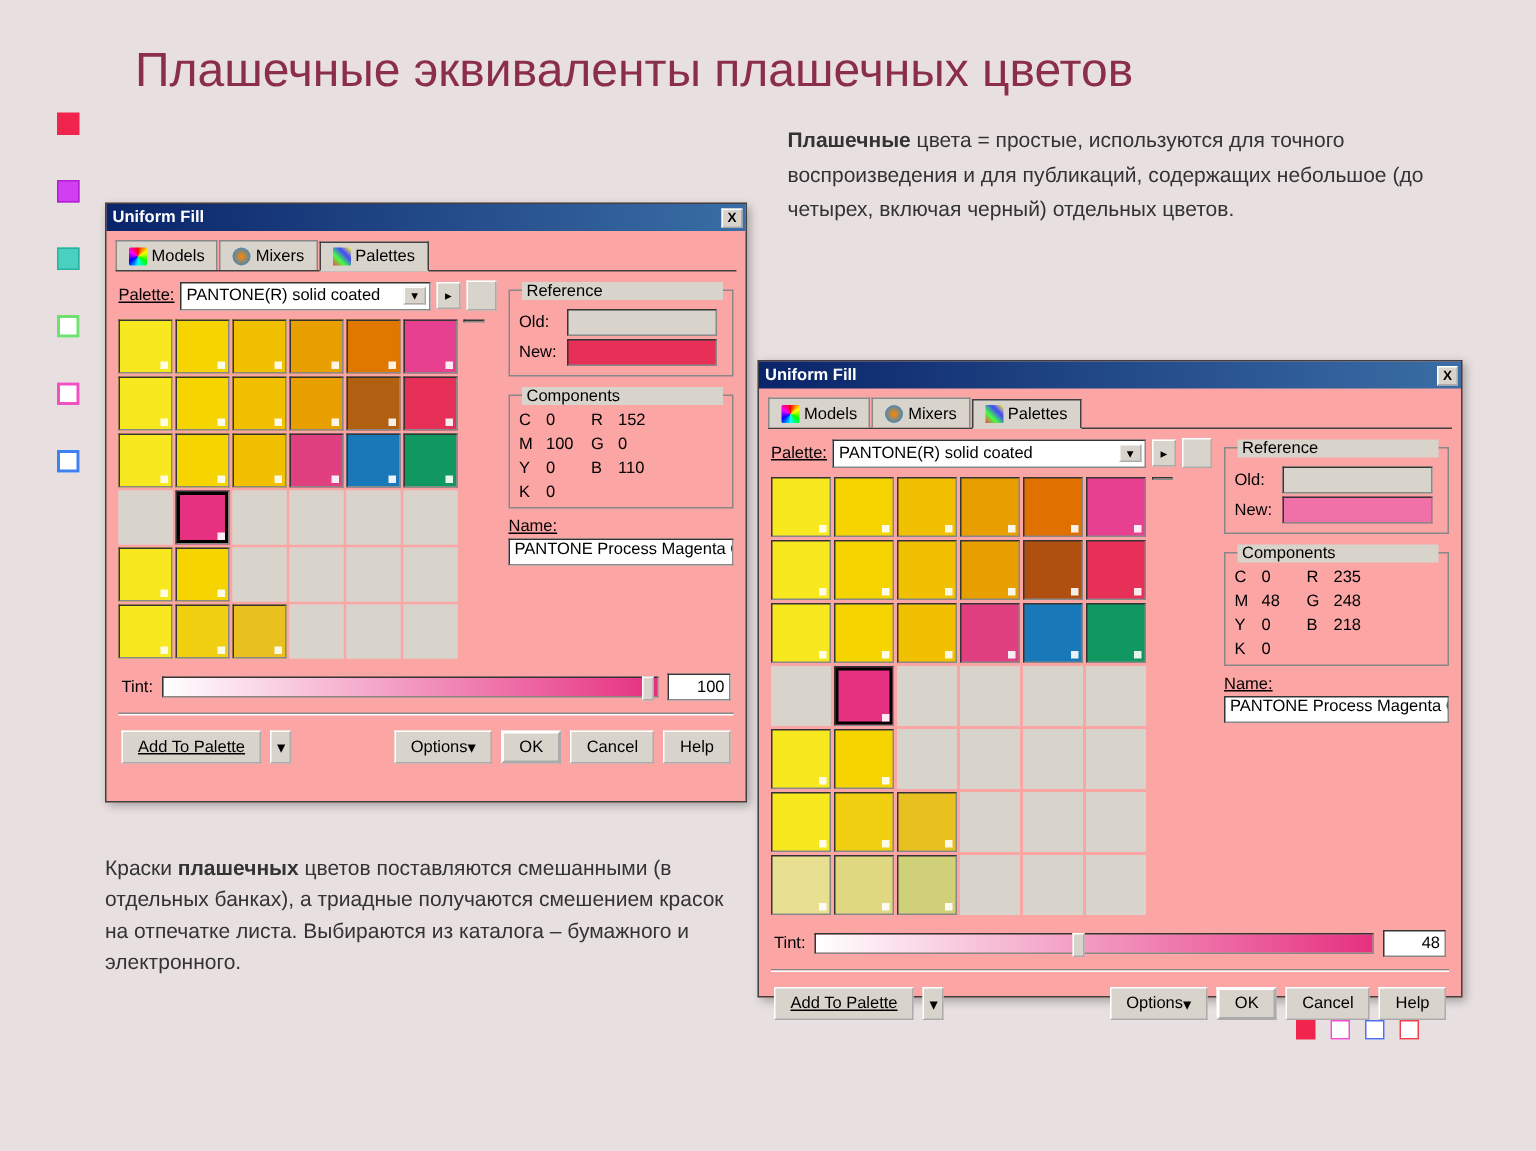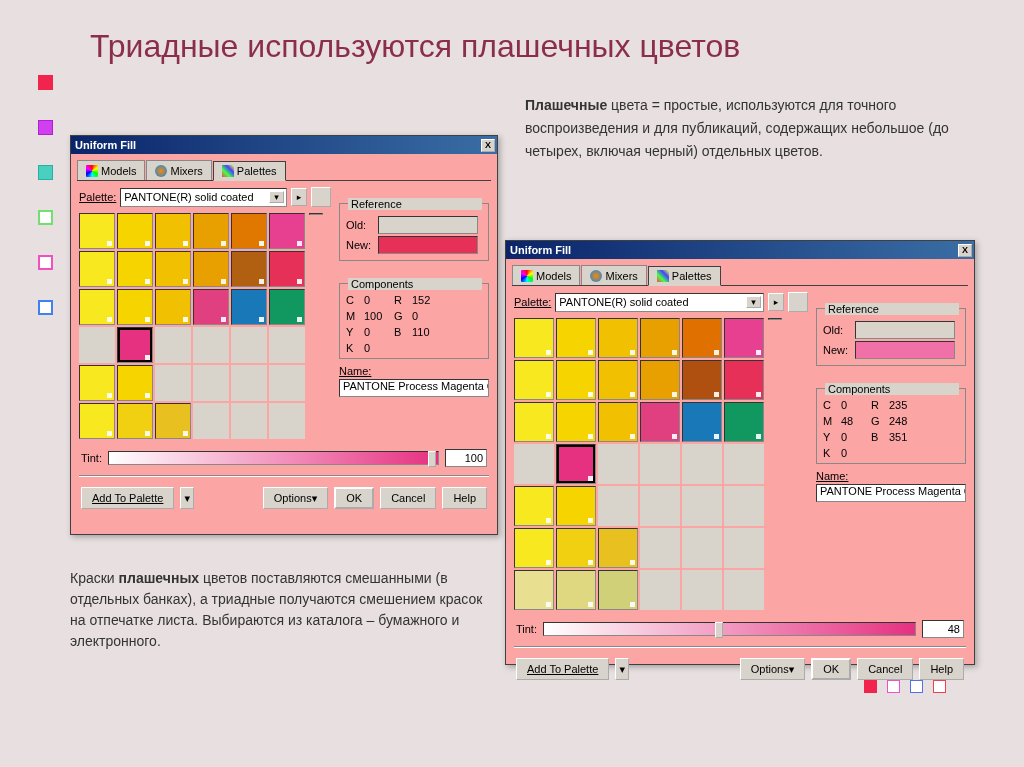--- a/index.html
+++ b/index.html
@@ -6,21 +6,21 @@
 body { background: #e8e0e0; font-family: "Tahoma", Arial, sans-serif; font-size: 11px; width: 1024px; height: 767px; position: relative; overflow: hidden; }
 .slide-title { color: #8b2e4a; font-size: 32px; font-weight: normal; position: absolute; left: 90px; top: 28px; font-family: Arial, sans-serif; }
 .bullet-col { position: absolute; left: 38px; top: 75px; display: flex; flex-direction: column; gap: 30px; }
 .bullet { width: 15px; height: 15px; }
 .b-red { background: #f0244c; }
 .b-mag { background: #d040f0; border: 1px solid #b020d0; }
 .b-teal { background: #4ad0c0; border: 1px solid #2ab0a0; }
 .b-green { background: #fff; border: 2px solid #70e070; }
 .b-pink { background: #fff; border: 2px solid #f050c0; }
 .b-blue { background: #fff; border: 2px solid #4080f0; }
-.desc-right { position: absolute; left: 525px; top: 94px; width: 460px; color: #333; font-size: 14px; line-height: 1.65; font-family: Arial; }
+.desc-right { position: absolute; left: 525px; top: 82px; width: 460px; color: #333; font-size: 14px; line-height: 1.65; font-family: Arial; }
 .desc-right b { color: #333; }
 .desc-bottom { position: absolute; left: 70px; top: 568px; width: 420px; color: #333; font-size: 14px; line-height: 1.5; font-family: Arial; }
 .bottom-sq { position: absolute; left: 864px; top: 680px; display: flex; gap: 10px; }
 .bottom-sq div { width: 13px; height: 13px; }
 .bs1 { background: #f0244c; }
 .bs2 { background: #fff; border: 1px solid #f050d0; }
 .bs3 { background: #fff; border: 1px solid #5070f0; }
 .bs4 { background: #fff; border: 1px solid #f04050; }
 .dialog { position: absolute; background: #fca5a5; border: 1px solid #404040; box-shadow: 2px 2px 6px rgba(0,0,0,0.3); }
 .d1 { left: 70px; top: 135px; width: 428px; height: 400px; }
@@ -44,21 +44,21 @@
 .swatch-area { display: flex; gap: 4px; }
 .swatch-grid { display: grid; grid-template-columns: repeat(6, 36px); grid-auto-rows: 36px; gap: 2px; }
 .d2 .swatch-grid { grid-template-columns: repeat(6, 40px); grid-auto-rows: 40px; }
 .sw { border: 1px inset #888; position: relative; }
 .sw::after { content: ""; position: absolute; width: 5px; height: 5px; background: rgba(255,255,255,0.9); bottom: 2px; right: 2px; }
 .sw.empty { background: #d8d4cc; border: 1px solid #d8d4cc; }
 .sw.empty::after { display: none; }
 .sw.sel { outline: 2px solid #000; outline-offset: -3px; }
 .hue-strip { width: 14px; height: 100%; background: linear-gradient(to bottom, #f00, #ff0, #0f0, #0ff, #00f, #f0f, #f00); border: 1px inset #888; }
 .right-col { width: 150px; display: flex; flex-direction: column; gap: 6px; }
-.fieldset { border: 1px solid #888; padding: 6px 8px 4px 6px; position: relative; margin-top: 16px; }
+.fieldset { border: 1px solid #888; padding: 6px 8px 4px 6px; position: relative; margin-top: 6px; }
 .fieldset legend { font-size: 11px; padding: 0 3px; background: #d8d4cc; position: relative; top: -12px; left: 2px; }
 .fieldset-body { margin-top: -8px; }
 .ref-row { display: flex; align-items: center; font-size: 11px; margin: 2px 0; }
 .ref-lbl { width: 32px; }
 .ref-sw { width: 100px; height: 18px; border: 1px inset #888; }
 .comp-grid { display: grid; grid-template-columns: 18px 30px 18px 30px; row-gap: 4px; font-size: 11px; }
 .name-input { border: 1px inset #888; background: #fff; height: 18px; padding: 0 3px; font-size: 11px; width: 100%; margin-top: 2px; overflow: hidden; white-space: nowrap; }
 .tint-row { display: flex; align-items: center; gap: 6px; padding: 4px 10px; }
 .tint-lbl { font-size: 11px; }
 .tint-slider { flex: 1; height: 14px; background: linear-gradient(to right, #fff, #e63080); border: 1px inset #888; position: relative; }
@@ -67,21 +67,21 @@
 .hr { border-top: 1px solid #888; border-bottom: 1px solid #fff; margin: 4px 8px; }
 .btn-row { display: flex; gap: 6px; padding: 6px 10px; align-items: center; }
 .btn { border: 1px outset #fff; background: #d8d4cc; height: 22px; padding: 0 10px; font-size: 11px; display: flex; align-items: center; cursor: pointer; }
 .btn.small-arrow { padding: 0 4px; width: 14px; justify-content: center; }
 .spacer { flex: 1; }
 .underline-first { text-decoration: underline; }
 </style>
 </head>
 <body>
 
-<div class="slide-title">Триадные используются плашечных цветов</div>
+<div class="slide-title">Плашечные эквиваленты плашечных цветов</div>
 
 <div class="bullet-col">
   <div class="bullet b-red"></div>
   <div class="bullet b-mag"></div>
   <div class="bullet b-teal"></div>
   <div class="bullet b-green"></div>
   <div class="bullet b-pink"></div>
   <div class="bullet b-blue"></div>
 </div>
 
@@ -333,21 +333,21 @@
             <span>0</span>
             <span>R</span>
             <span>235</span>
           <span>M</span>
             <span>48</span>
             <span>G</span>
             <span>248</span>
           <span>Y</span>
             <span>0</span>
             <span>B</span>
-            <span>351</span>
+            <span>218</span>
           <span>K</span>
             <span>0</span>
             <span></span>
             <span></span>
         </div>
       </div>
       <div>
         <div style="font-size:11px;text-decoration:underline">Name:</div>
         <div class="name-input">PANTONE Process Magenta C</div>
       </div>

